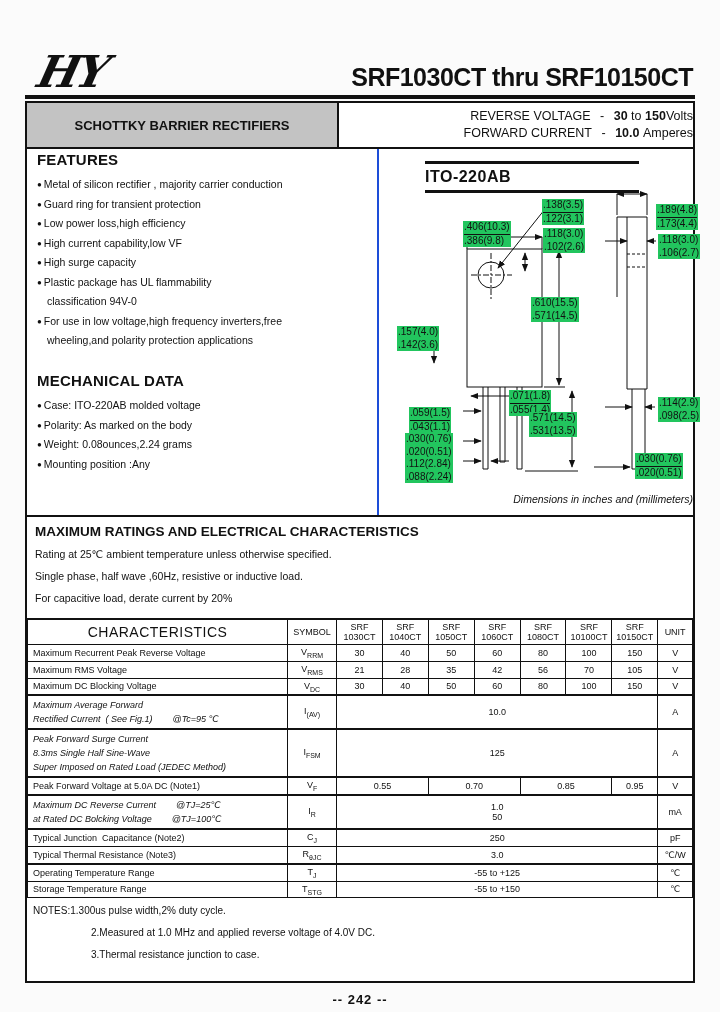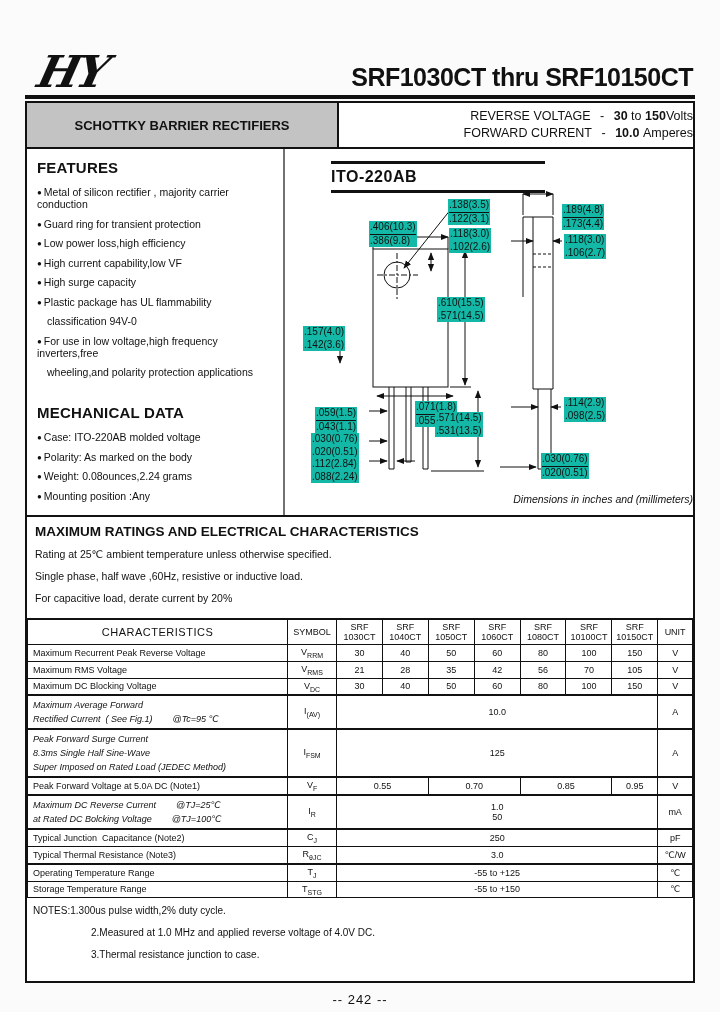--- a/index.html
+++ b/index.html
@@ -24,56 +24,56 @@
   .banner-left{
     width:310px;border-right:2px solid #111;background:#c3c3c3;
     display:flex;align-items:center;justify-content:center;
     font-weight:bold;font-size:13px;
   }
   .banner-right{flex:1;display:flex;flex-direction:column;align-items:flex-end;justify-content:center;font-size:12.5px;line-height:17px;}
   .banner-right b{font-weight:bold;}
   .banner-right .sp{display:inline-block;width:6px;}
   
   .content{display:flex;border-bottom:2px solid #111;height:366px;}
-  .feat-col{width:258px;border-right:2px solid #737373;padding:8px 10px;box-sizing:border-box;}
+  .feat-col{width:352px;border-right:2px solid #1d4ed8;padding:0 10px;box-sizing:border-box;}
   .draw-col{position:relative;flex:1;}
   h2{font-size:15px;margin:2px 0 10px 0;letter-spacing:.2px;}
   h2.mech{margin-top:26px;}
   .li{font-size:10.5px;margin:0 0 7.5px 0;}
   .li .blt{font-size:8px;vertical-align:1px;margin-right:2px;}
   .cont{font-size:10.5px;margin:0 0 7.5px 10px;}
   
   .pkg-title{
     position:absolute;left:46px;top:12px;width:214px;
     border-top:3px solid #111;border-bottom:3px solid #111;
     font-size:16px;font-weight:bold;padding:4px 0;letter-spacing:.5px;
   }
-  .dim{position:absolute;font-size:10px;line-height:12.5px;background:#14b8a6;padding:0 1px;white-space:nowrap;}
+  .dim{position:absolute;font-size:10px;line-height:12.5px;background:#22c55e;padding:0 1px;white-space:nowrap;}
   .dim.sep .a{border-bottom:1px solid #111;}
   .drawing-svg{position:absolute;left:0;top:0;}
   .dim-caption{position:absolute;left:0;right:0;top:344px;text-align:right;font-size:10.5px;font-style:italic;}
   
   .ratings{padding:5px 8px 4px 8px;border-bottom:1px solid #111;}
   .ratings h3{font-size:13.5px;margin:2px 0 9px 0;}
   .ratings p{font-size:10.5px;margin:0 0 10px 0;}
   
   table{width:100%;border-collapse:collapse;table-layout:fixed;}
   th,td{border:1px solid #111;font-size:9px;padding:2px 3px;text-align:center;vertical-align:middle;}
   th{font-weight:normal;}
-  th.chr{font-size:11px;font-weight:normal;letter-spacing:.5px;}
+  th.chr{font-size:14px;font-weight:normal;letter-spacing:.5px;}
   td.lbl{text-align:left;padding-left:5px;white-space:pre-wrap;}
   td.lbl div{line-height:14px;font-style:italic;}
   tr.hb td{border-bottom:2px solid #111;}
   sub{font-size:7px;}
   col.c-char{width:255px;} col.c-sym{width:48px;} col.c-val{width:45px;} col.c-unit{width:34px;}
   
   .notes{padding:7px 6px 10px 6px;font-size:10px;}
   .notes div{margin-bottom:11px;}
   .notes .ind{padding-left:58px;}
-  .pageno{text-align:center;font-size:13px;margin-top:9px;letter-spacing:1px;}
+  .pageno{text-align:center;font-size:13px;margin-top:9px;letter-spacing:1px;font-weight:bold;}
 </style>
 </head>
 <body>
 
 <div class="sheet">
 
   <div class="hdr">
     <div class="logo">HY</div>
     <div class="doc-title">SRF1030CT thru SRF10150CT</div>
   </div>
@@ -212,21 +212,21 @@
             <div class="b">.106(2.7)</div>
           </div>
         <div class="dim" style="left:152px;top:148px">
             <div class="a">.610(15.5)</div>
             <div class="b">.571(14.5)</div>
           </div>
         <div class="dim" style="left:18px;top:177px">
             <div class="a">.157(4.0)</div>
             <div class="b">.142(3.6)</div>
           </div>
-        <div class="dim sep" style="left:130px;top:252px">
+        <div class="dim sep" style="left:130px;top:241px">
             <div class="a">.071(1.8)</div>
             <div class="b">.055(1.4)</div>
           </div>
         <div class="dim sep" style="left:30px;top:258px">
             <div class="a">.059(1.5)</div>
             <div class="b">.043(1.1)</div>
           </div>
         <div class="dim" style="left:26px;top:284px">
             <div class="a">.030(0.76)</div>
             <div class="b">.020(0.51)</div>

